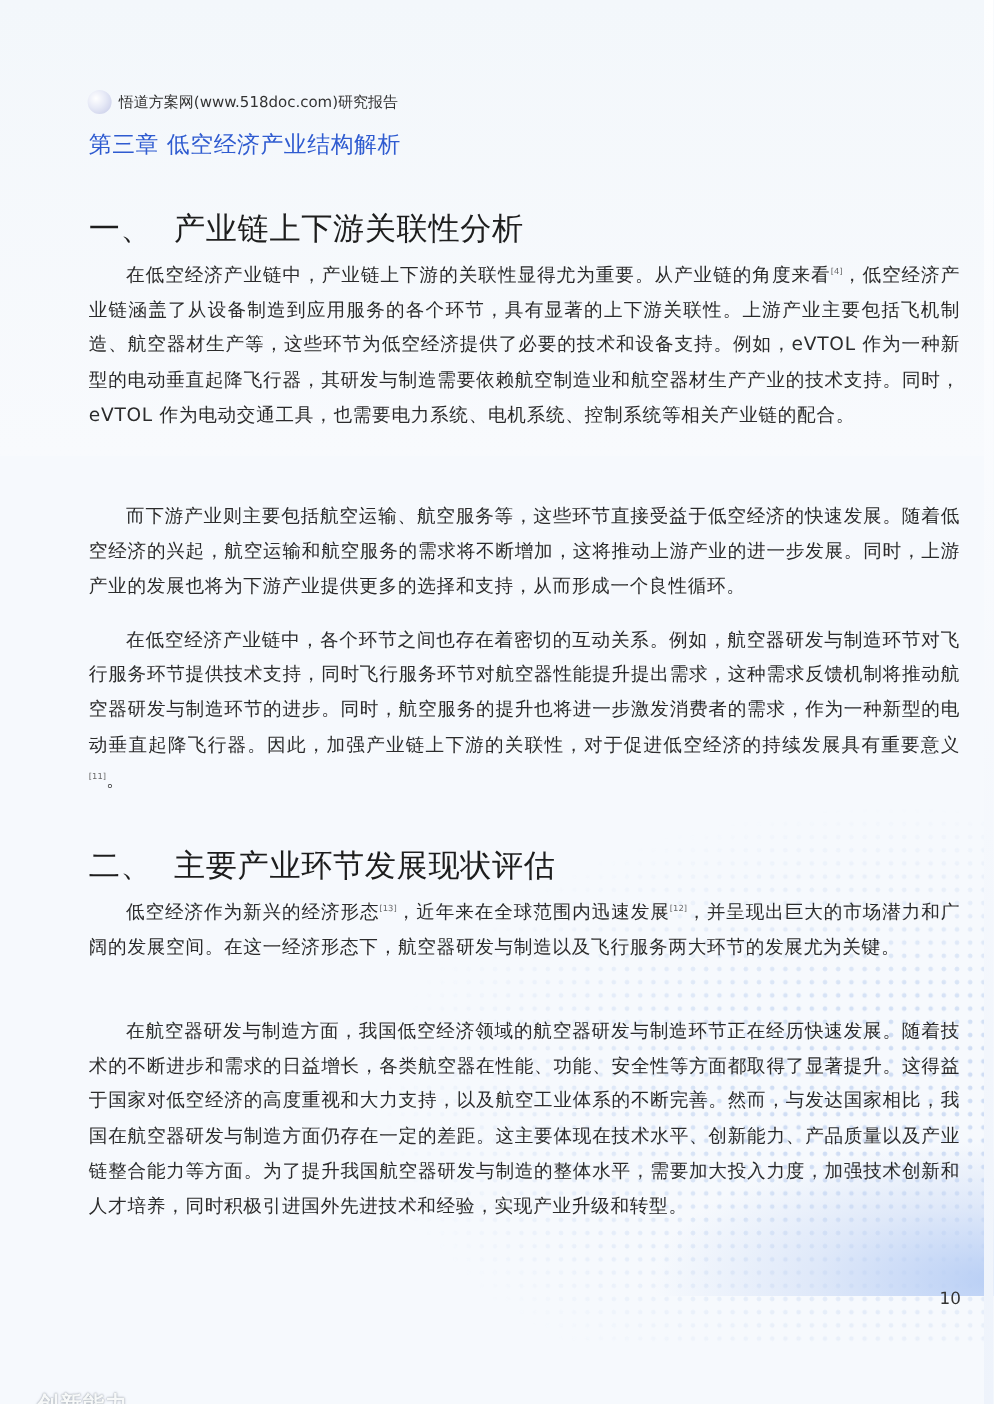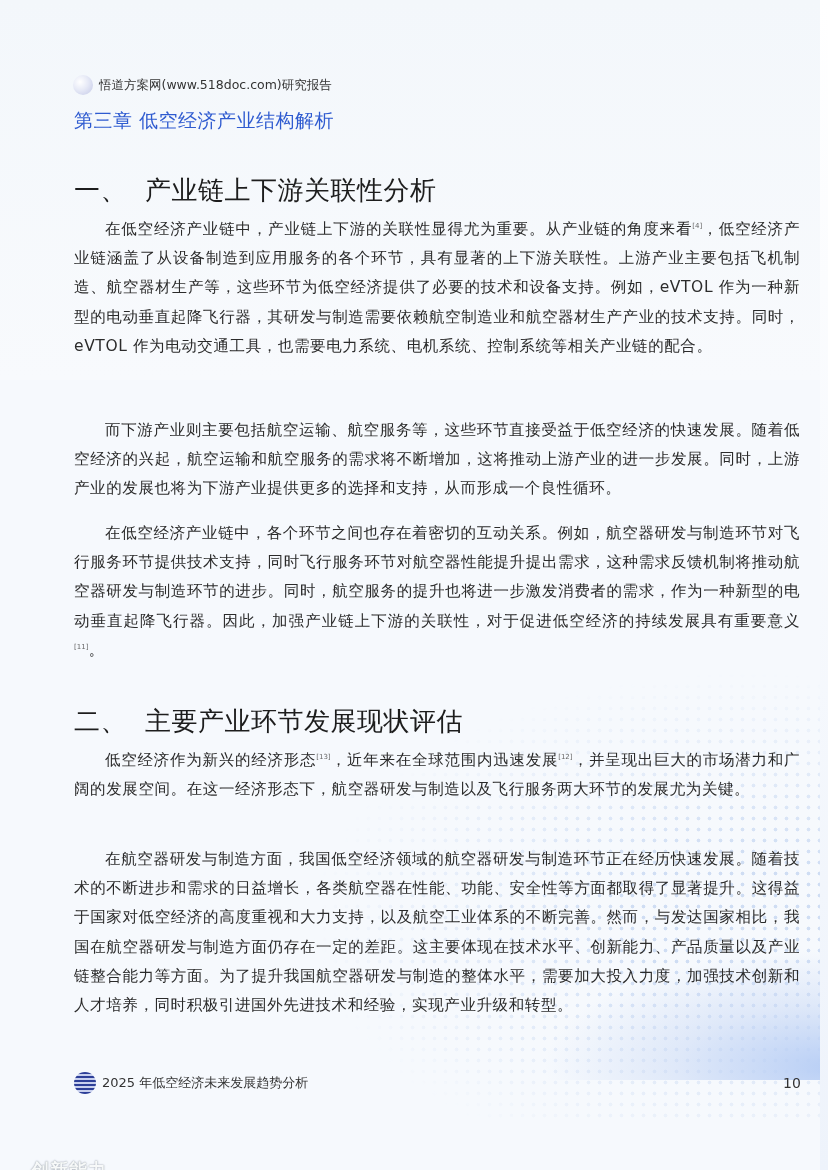--- a/index.html
+++ b/index.html
@@ -106,20 +106,16 @@
   <div class="section-title" style="top:688px;">
     <span class="num">二、</span><span>主要产业环节发展现状评估</span>
   </div>
 
   <div class="para" style="top:730px;">
     <span>低空经济作为新兴的经济形态</span><sup class="ref">[13]</sup><span>，近年来在全球范围内迅速发展</span><sup class="ref">[12]</sup><span>，并呈现出巨大的市场潜力和广阔的发展空间。在这一经济形态下，航空器研发与制造以及飞行服务两大环节的发展尤为关键。</span>
   </div>
 
   <div class="para" style="top:829px;">在航空器研发与制造方面，我国低空经济领域的航空器研发与制造环节正在经历快速发展。随着技术的不断进步和需求的日益增长，各类航空器在性能、功能、安全性等方面都取得了显著提升。这得益于国家对低空经济的高度重视和大力支持，以及航空工业体系的不断完善。然而，与发达国家相比，我国在航空器研发与制造方面仍存在一定的差距。这主要体现在技术水平、创新能力、产品质量以及产业链整合能力等方面。为了提升我国航空器研发与制造的整体水平，需要加大投入力度，加强技术创新和人才培养，同时积极引进国外先进技术和经验，实现产业升级和转型。</div>
 
-  <div class="footer">
-    <span class="footer-logo"></span>
-    <span class="footer-text">2025 年低空经济未来发展趋势分析</span>
-  </div>
   <div class="page-number">10</div>
 
   <div class="watermark">创新能力</div>
 </div>
 
 </body></html>

